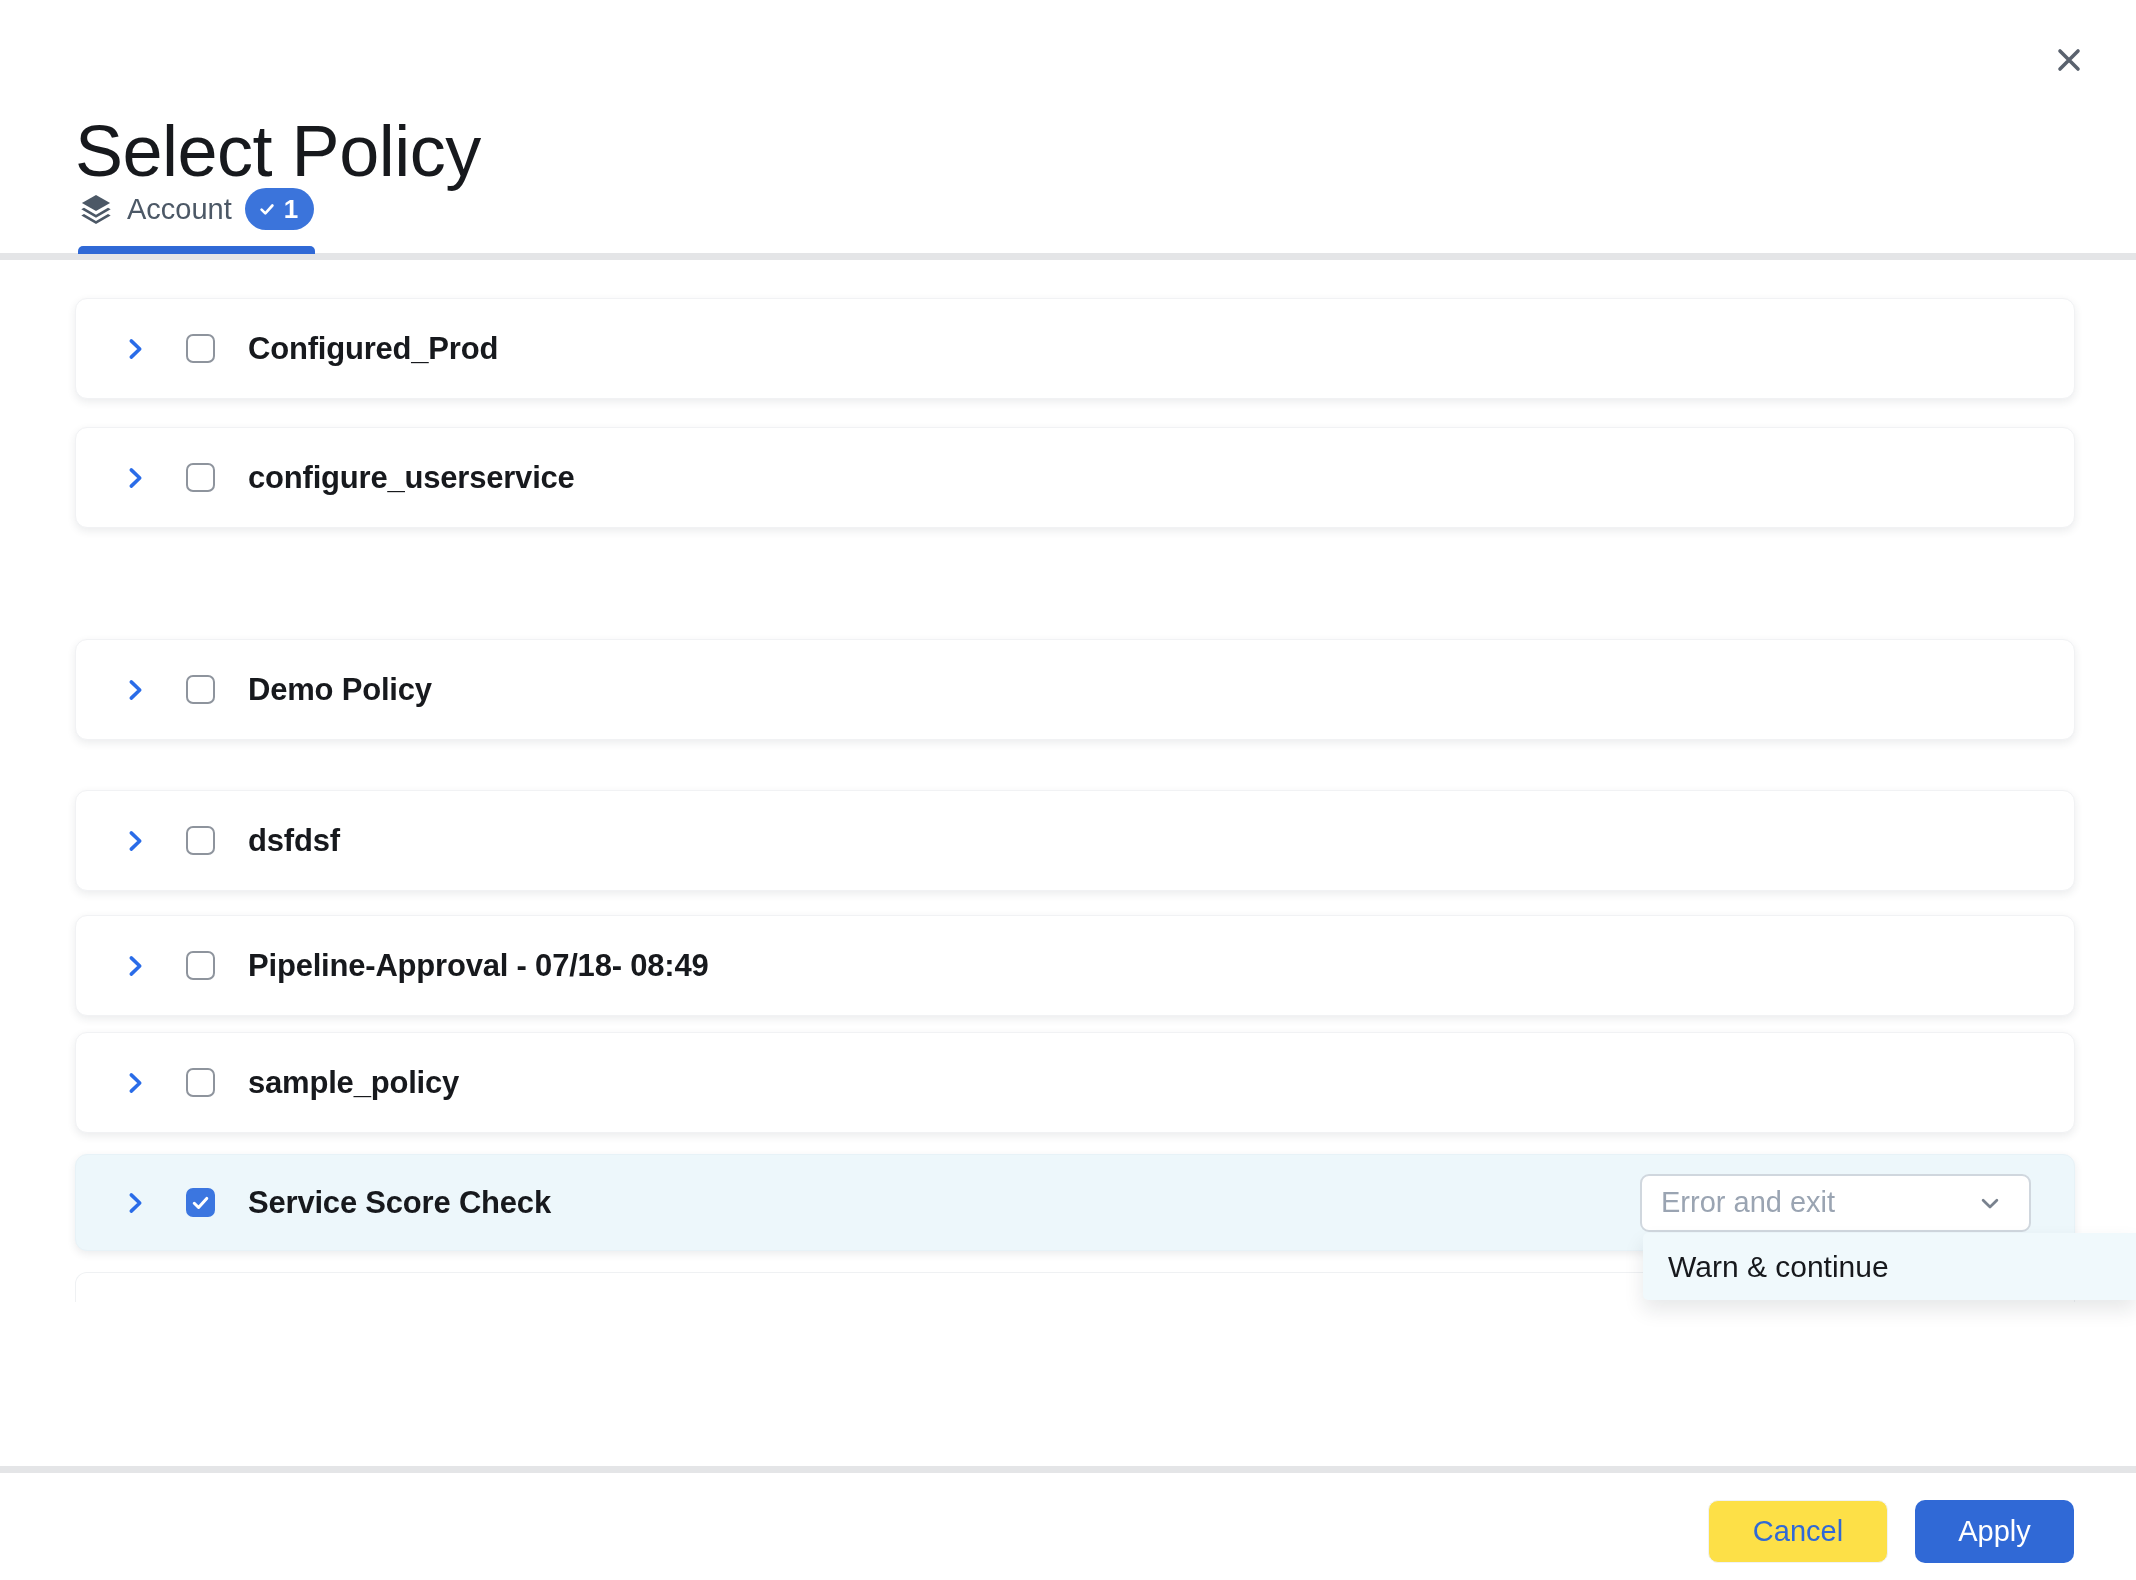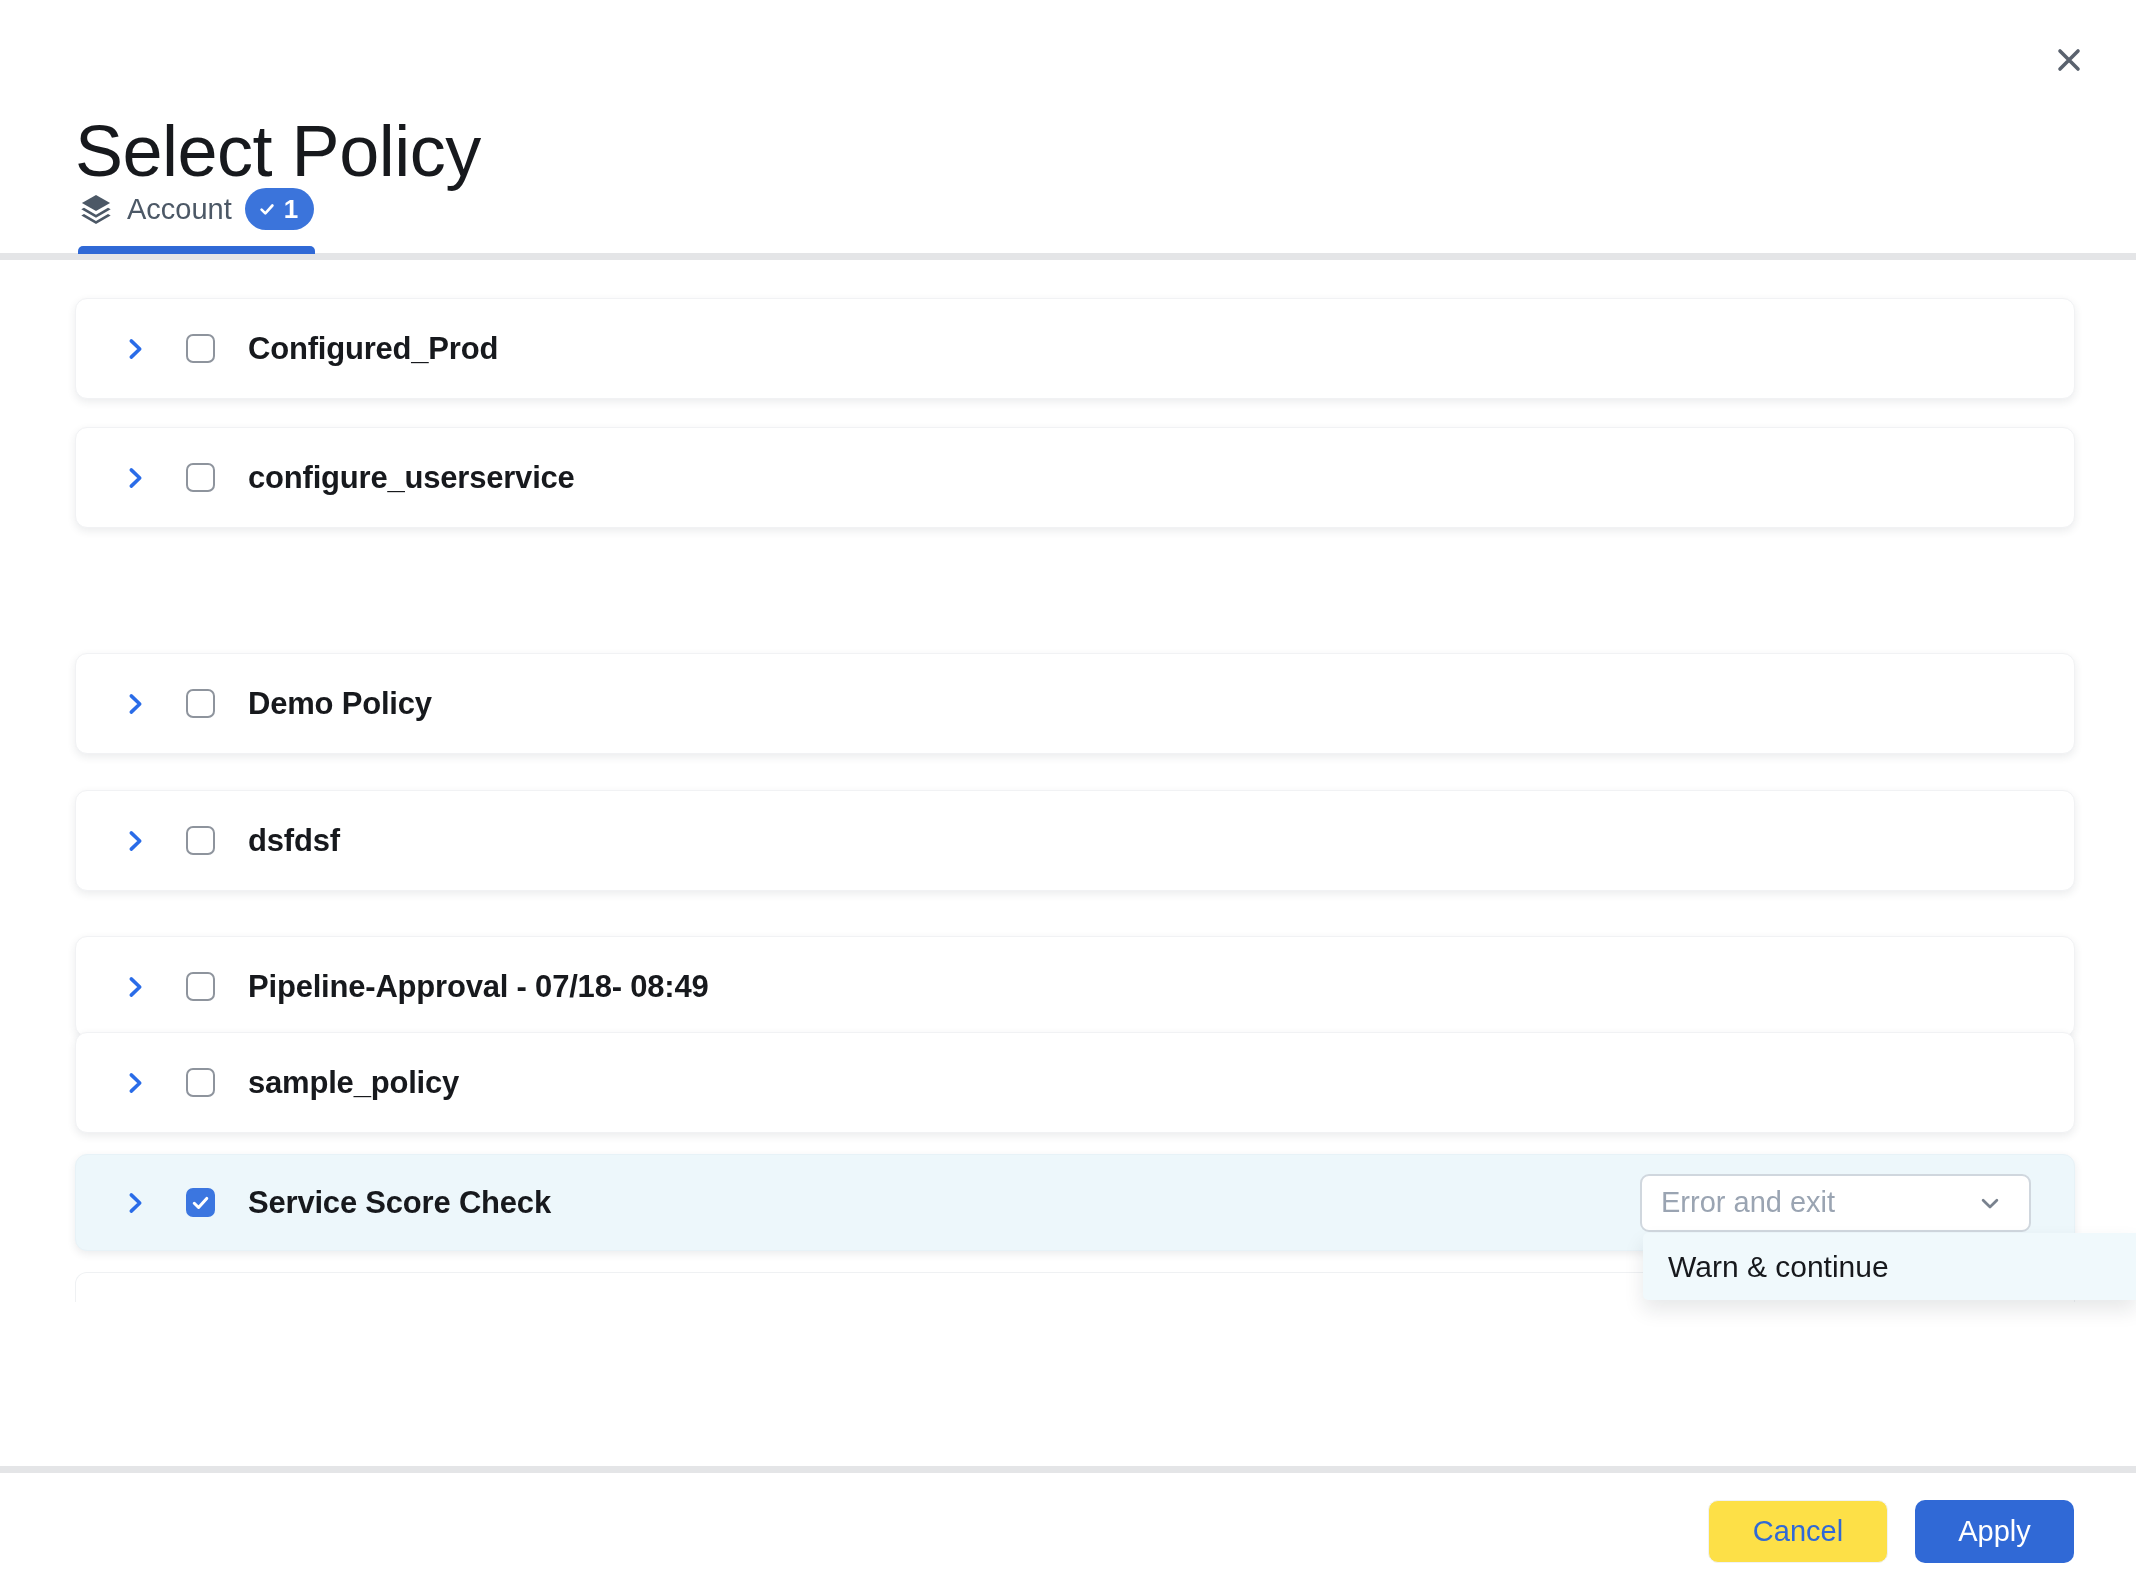--- a/index.html
+++ b/index.html
@@ -155,21 +155,21 @@
       <svg viewBox="0 0 24 24">
           <path d="M9 5.5 L15.8 12 L9 18.5"></path>
         </svg>
     </span>
     <span class="cb">
       
     </span>
     <span class="rlabel">configure_userservice</span>
 
   </div>
-    <div class="row" style="top: 653px; height: 101px;">
+    <div class="row" style="top: 639px; height: 101px;">
     <span class="chev">
       <svg viewBox="0 0 24 24">
           <path d="M9 5.5 L15.8 12 L9 18.5"></path>
         </svg>
     </span>
     <span class="cb">
       
     </span>
     <span class="rlabel">Demo Policy</span>
 
@@ -179,21 +179,21 @@
       <svg viewBox="0 0 24 24">
           <path d="M9 5.5 L15.8 12 L9 18.5"></path>
         </svg>
     </span>
     <span class="cb">
       
     </span>
     <span class="rlabel">dsfdsf</span>
 
   </div>
-    <div class="row" style="top: 936px; height: 101px;">
+    <div class="row" style="top: 915px; height: 101px;">
     <span class="chev">
       <svg viewBox="0 0 24 24">
           <path d="M9 5.5 L15.8 12 L9 18.5"></path>
         </svg>
     </span>
     <span class="cb">
       
     </span>
     <span class="rlabel">Pipeline-Approval - 07/18- 08:49</span>
 

